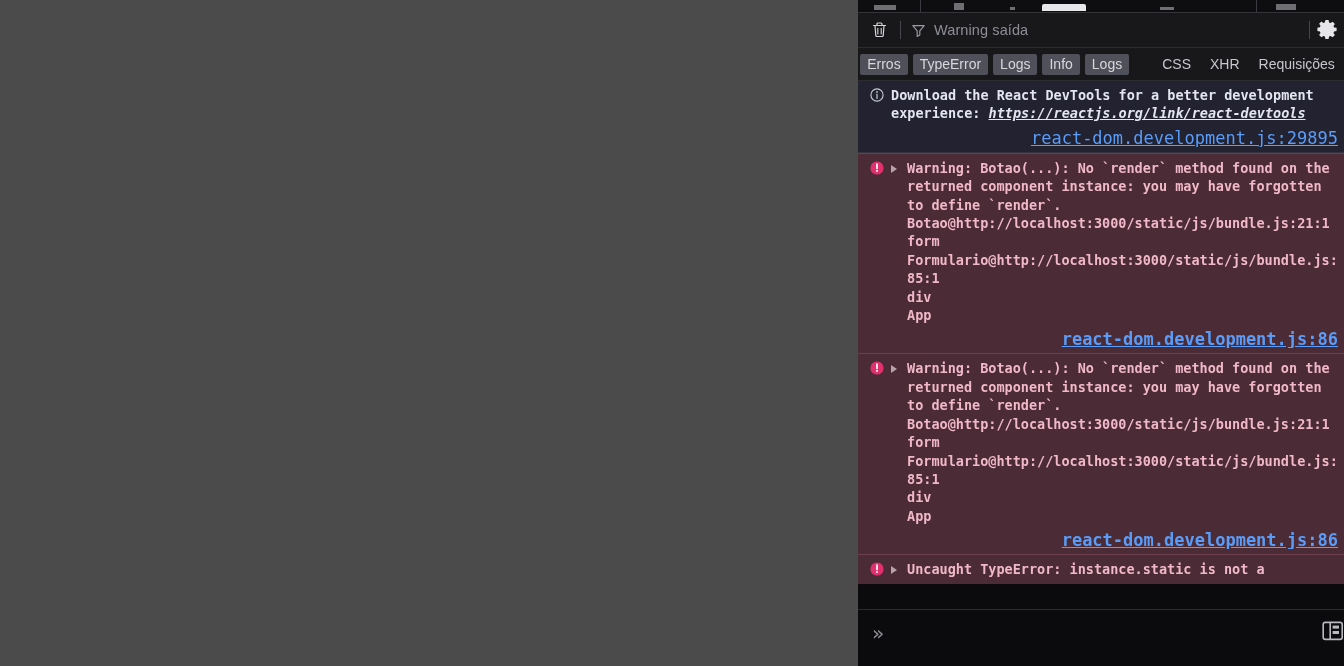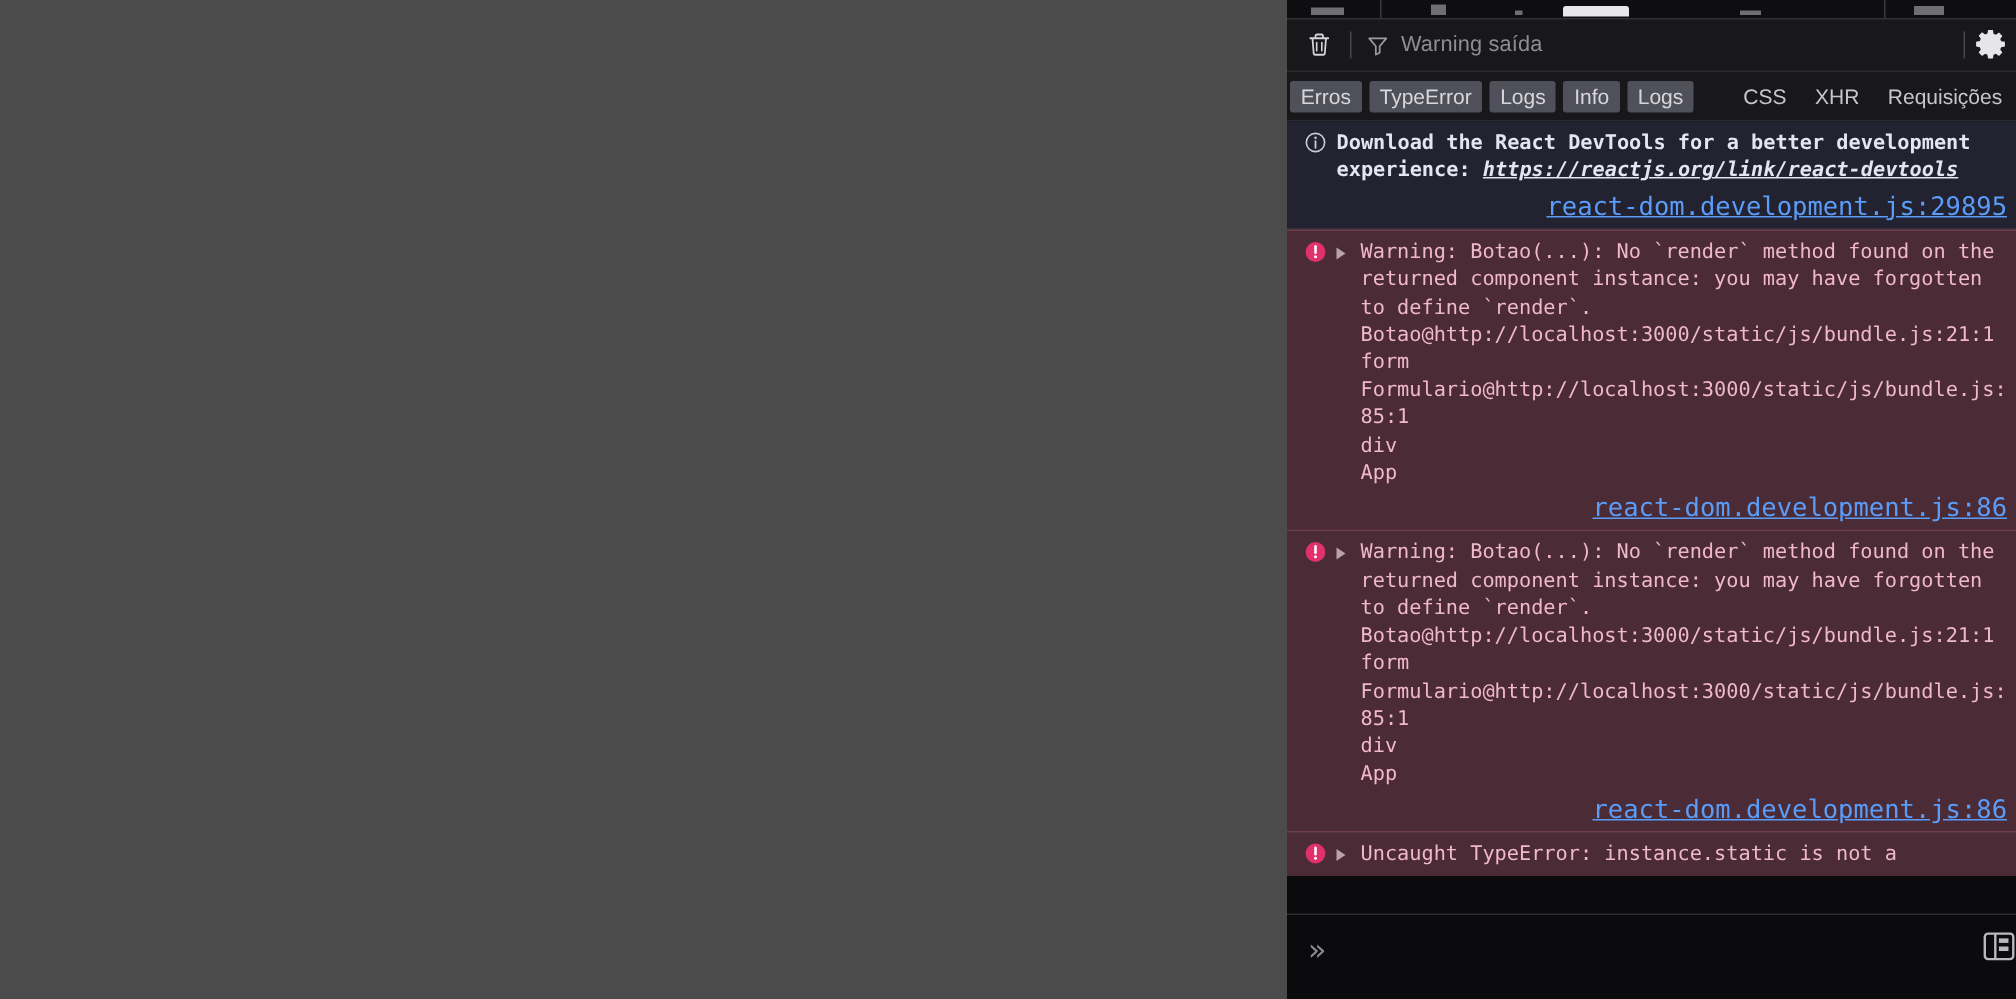--- a/index.html
+++ b/index.html
@@ -122,20 +122,21 @@
   .msg.info .body { color: #e3e6f0; font-weight: bold; }
   .msg.info .ilink {
     color: #e3e6f0; font-style: italic; font-weight: bold;
     text-decoration: underline;
   }
 
   
   .msg.err {
     background: #4b2b36;
     border-top: 1px solid #6d3f4e;
+    font-weight: bold;
   }
   .msg.err .body { color: #f0b8c8; }
 
   .srcline {
     text-align: right; margin-top: 6px;
     font-family: "DejaVu Sans Mono", "Liberation Mono", monospace;
     font-size: 17px; line-height: 18px;
     white-space: nowrap; overflow: hidden;
   }
   .srcline span {

